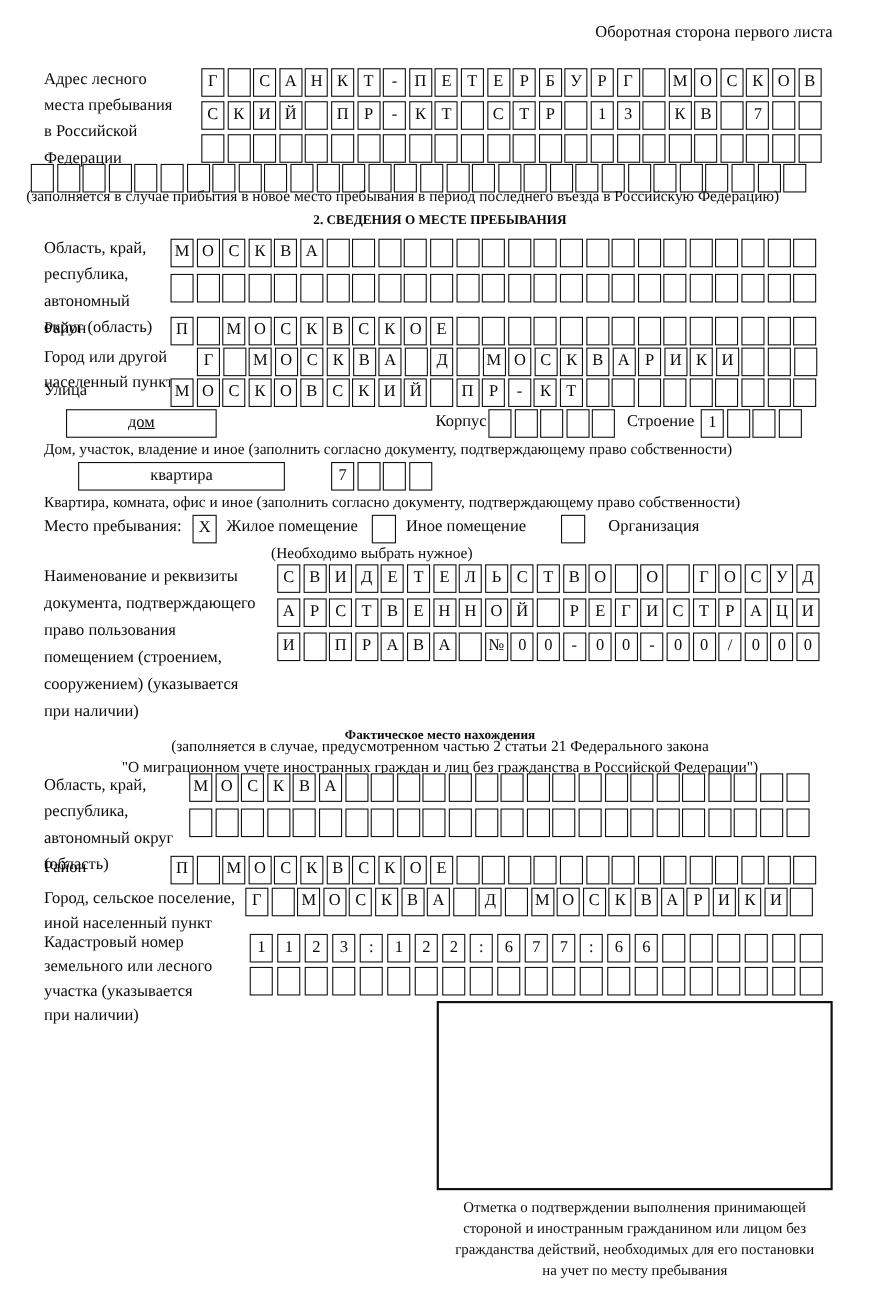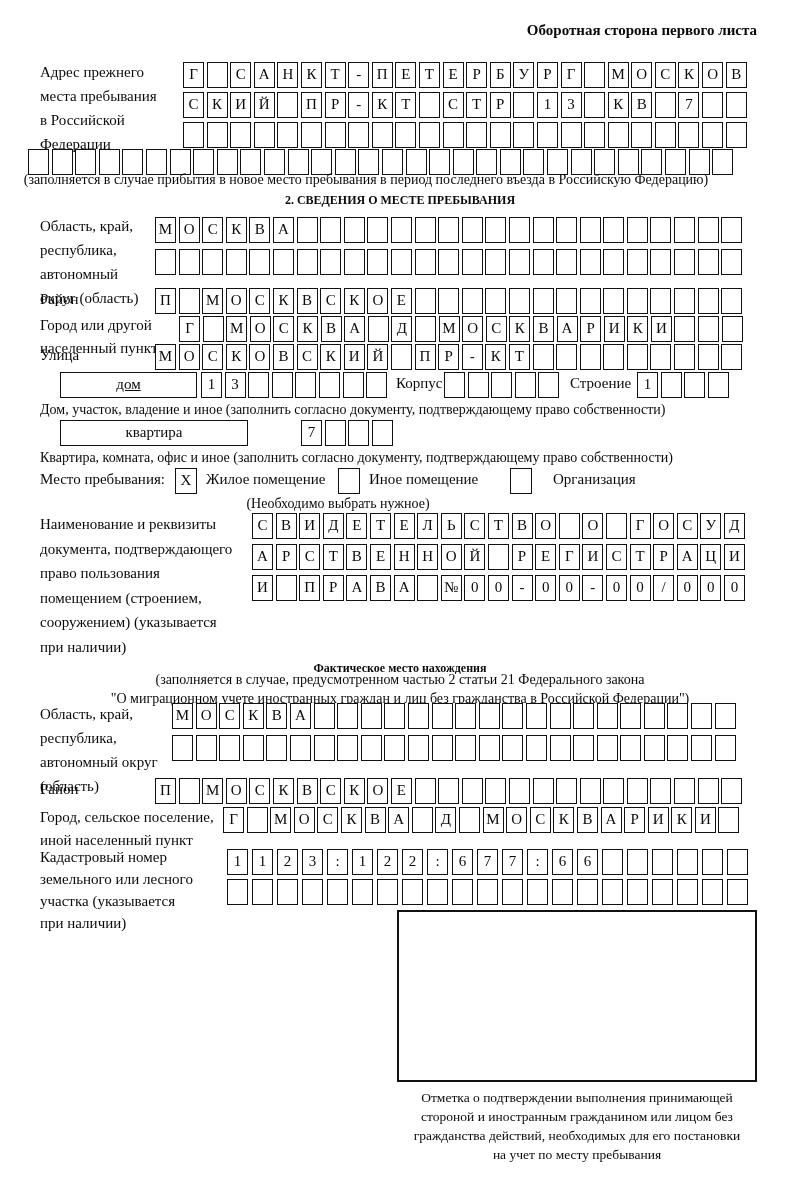--- a/index.html
+++ b/index.html
@@ -4,42 +4,42 @@
 <style>
   html,body{margin:0;padding:0;background:#fff;}
   #page{position:relative;width:800px;height:1180px;background:#fff;color:#0a0a0a;
         font-family:"Liberation Serif","DejaVu Serif",serif;overflow:hidden;}
   .abs{position:absolute;}
   .lbl{font-size:15px;line-height:24px;}
   .lbl1{font-size:15px;}
   .cap{font-size:14px;}
   .title{font-size:12px;font-weight:bold;}
   .center{text-align:center;}
-  .right{text-align:right;font-weight:bold;}
+  .right{text-align:right;}
   .cells{white-space:nowrap;height:26px;}
   .cell{display:inline-block;box-sizing:border-box;width:21px;height:26px;margin-right:2.6px;
         border:1.5px solid #111;font-size:15px;line-height:23px;text-align:center;
         vertical-align:top;background:#fff;}
   .wide .cell{margin-right:4px;}
   .cb{display:inline-block;box-sizing:border-box;width:22px;height:26px;border:1.5px solid #111;
       font-size:15px;line-height:23px;text-align:center;background:#fff;}
   .bigbox{box-sizing:border-box;height:26px;border:1.5px solid #111;font-size:15px;
           line-height:23px;text-align:center;background:#fff;}
   .markbox{box-sizing:border-box;border:2px solid #111;background:#fff;}
   .capline{line-height:19px;}
 </style>
 </head>
 <body>
 
 <div id="page">
 
   <div class="abs lbl1 right" style="top:22px;left:0;width:757px;">Оборотная сторона первого листа</div>
 
   <div class="abs lbl" style="top:60px;left:40px;">
-    <div>Адрес прежнего</div>
+    <div>Адрес лесного</div>
     <div>места пребывания</div>
     <div>в Российской</div>
     <div>Федерации</div>
   </div>
   <div class="abs cells" style="top:62px;left:183px;"><span class="cell">Г</span><span class="cell">&nbsp;</span><span class="cell">С</span><span class="cell">А</span><span class="cell">Н</span><span class="cell">К</span><span class="cell">Т</span><span class="cell">-</span><span class="cell">П</span><span class="cell">Е</span><span class="cell">Т</span><span class="cell">Е</span><span class="cell">Р</span><span class="cell">Б</span><span class="cell">У</span><span class="cell">Р</span><span class="cell">Г</span><span class="cell">&nbsp;</span><span class="cell">М</span><span class="cell">О</span><span class="cell">С</span><span class="cell">К</span><span class="cell">О</span><span class="cell">В</span></div>
   <div class="abs cells" style="top:92px;left:183px;"><span class="cell">С</span><span class="cell">К</span><span class="cell">И</span><span class="cell">Й</span><span class="cell">&nbsp;</span><span class="cell">П</span><span class="cell">Р</span><span class="cell">-</span><span class="cell">К</span><span class="cell">Т</span><span class="cell">&nbsp;</span><span class="cell">С</span><span class="cell">Т</span><span class="cell">Р</span><span class="cell">&nbsp;</span><span class="cell">1</span><span class="cell">3</span><span class="cell">&nbsp;</span><span class="cell">К</span><span class="cell">В</span><span class="cell">&nbsp;</span><span class="cell">7</span><span class="cell">&nbsp;</span><span class="cell">&nbsp;</span></div>
   <div class="abs cells" style="top:122px;left:183px;"><span class="cell">&nbsp;</span><span class="cell">&nbsp;</span><span class="cell">&nbsp;</span><span class="cell">&nbsp;</span><span class="cell">&nbsp;</span><span class="cell">&nbsp;</span><span class="cell">&nbsp;</span><span class="cell">&nbsp;</span><span class="cell">&nbsp;</span><span class="cell">&nbsp;</span><span class="cell">&nbsp;</span><span class="cell">&nbsp;</span><span class="cell">&nbsp;</span><span class="cell">&nbsp;</span><span class="cell">&nbsp;</span><span class="cell">&nbsp;</span><span class="cell">&nbsp;</span><span class="cell">&nbsp;</span><span class="cell">&nbsp;</span><span class="cell">&nbsp;</span><span class="cell">&nbsp;</span><span class="cell">&nbsp;</span><span class="cell">&nbsp;</span><span class="cell">&nbsp;</span></div>
   <div class="abs cells" style="top:149px;left:28px;"><span class="cell">&nbsp;</span><span class="cell">&nbsp;</span><span class="cell">&nbsp;</span><span class="cell">&nbsp;</span><span class="cell">&nbsp;</span><span class="cell">&nbsp;</span><span class="cell">&nbsp;</span><span class="cell">&nbsp;</span><span class="cell">&nbsp;</span><span class="cell">&nbsp;</span><span class="cell">&nbsp;</span><span class="cell">&nbsp;</span><span class="cell">&nbsp;</span><span class="cell">&nbsp;</span><span class="cell">&nbsp;</span><span class="cell">&nbsp;</span><span class="cell">&nbsp;</span><span class="cell">&nbsp;</span><span class="cell">&nbsp;</span><span class="cell">&nbsp;</span><span class="cell">&nbsp;</span><span class="cell">&nbsp;</span><span class="cell">&nbsp;</span><span class="cell">&nbsp;</span><span class="cell">&nbsp;</span><span class="cell">&nbsp;</span><span class="cell">&nbsp;</span><span class="cell">&nbsp;</span><span class="cell">&nbsp;</span><span class="cell">&nbsp;</span></div>
   <div class="abs cap center" style="top:172px;left:0;width:732px;">(заполняется в случае прибытия в новое место пребывания в период последнего въезда в Российскую Федерацию)</div>
 
@@ -60,28 +60,27 @@
   <div class="abs lbl" style="top:314px;left:40px;line-height:23px;">
     <div>Город или другой</div>
     <div>населенный пункт</div>
   </div>
   <div class="abs cells" style="top:316px;left:179px;"><span class="cell">Г</span><span class="cell">&nbsp;</span><span class="cell">М</span><span class="cell">О</span><span class="cell">С</span><span class="cell">К</span><span class="cell">В</span><span class="cell">А</span><span class="cell">&nbsp;</span><span class="cell">Д</span><span class="cell">&nbsp;</span><span class="cell">М</span><span class="cell">О</span><span class="cell">С</span><span class="cell">К</span><span class="cell">В</span><span class="cell">А</span><span class="cell">Р</span><span class="cell">И</span><span class="cell">К</span><span class="cell">И</span><span class="cell">&nbsp;</span><span class="cell">&nbsp;</span><span class="cell">&nbsp;</span></div>
 
   <div class="abs lbl1" style="top:347px;left:40px;">Улица</div>
   <div class="abs cells" style="top:344px;left:155px;"><span class="cell">М</span><span class="cell">О</span><span class="cell">С</span><span class="cell">К</span><span class="cell">О</span><span class="cell">В</span><span class="cell">С</span><span class="cell">К</span><span class="cell">И</span><span class="cell">Й</span><span class="cell">&nbsp;</span><span class="cell">П</span><span class="cell">Р</span><span class="cell">-</span><span class="cell">К</span><span class="cell">Т</span><span class="cell">&nbsp;</span><span class="cell">&nbsp;</span><span class="cell">&nbsp;</span><span class="cell">&nbsp;</span><span class="cell">&nbsp;</span><span class="cell">&nbsp;</span><span class="cell">&nbsp;</span><span class="cell">&nbsp;</span><span class="cell">&nbsp;</span></div>
 
   <div class="abs bigbox" style="top:372px;left:60px;width:137px;text-decoration:underline;">дом</div>
-  <div class="abs cells" style="top:372px;left:201px;"><span class="cell">1</span><span class="cell">3</span><span class="cell">&nbsp;</span><span class="cell">&nbsp;</span><span class="cell">&nbsp;</span><span class="cell">&nbsp;</span><span class="cell">&nbsp;</span><span class="cell">&nbsp;</span></div>
   <div class="abs lbl1" style="top:375px;left:396px;">Корпус</div>
   <div class="abs cells" style="top:372px;left:444px;"><span class="cell">&nbsp;</span><span class="cell">&nbsp;</span><span class="cell">&nbsp;</span><span class="cell">&nbsp;</span><span class="cell">&nbsp;</span></div>
   <div class="abs lbl1" style="top:375px;left:570px;">Строение</div>
   <div class="abs cells" style="top:372px;left:637px;"><span class="cell">1</span><span class="cell">&nbsp;</span><span class="cell">&nbsp;</span><span class="cell">&nbsp;</span></div>
   <div class="abs cap" style="top:402px;left:40px;">Дом, участок, владение и иное (заполнить согласно документу, подтверждающему право собственности)</div>
 
-  <div class="abs bigbox" style="top:420px;left:60px;width:188px;">квартира</div>
+  <div class="abs bigbox" style="top:420px;left:71px;width:188px;">квартира</div>
   <div class="abs cells" style="top:420px;left:301px;"><span class="cell">7</span><span class="cell">&nbsp;</span><span class="cell">&nbsp;</span><span class="cell">&nbsp;</span></div>
   <div class="abs cap" style="top:450px;left:40px;">Квартира, комната, офис и иное (заполнить согласно документу, подтверждающему право собственности)</div>
 
   <div class="abs lbl1" style="top:471px;left:40px;">Место пребывания:</div>
   <div class="abs cb" style="top:468px;left:175px;">X</div>
   <div class="abs lbl1" style="top:471px;left:206px;">Жилое помещение</div>
   <div class="abs cb" style="top:468px;left:338px;"></div>
   <div class="abs lbl1" style="top:471px;left:369px;">Иное помещение</div>
   <div class="abs cb" style="top:468px;left:510px;"></div>
   <div class="abs lbl1" style="top:471px;left:553px;">Организация</div>

